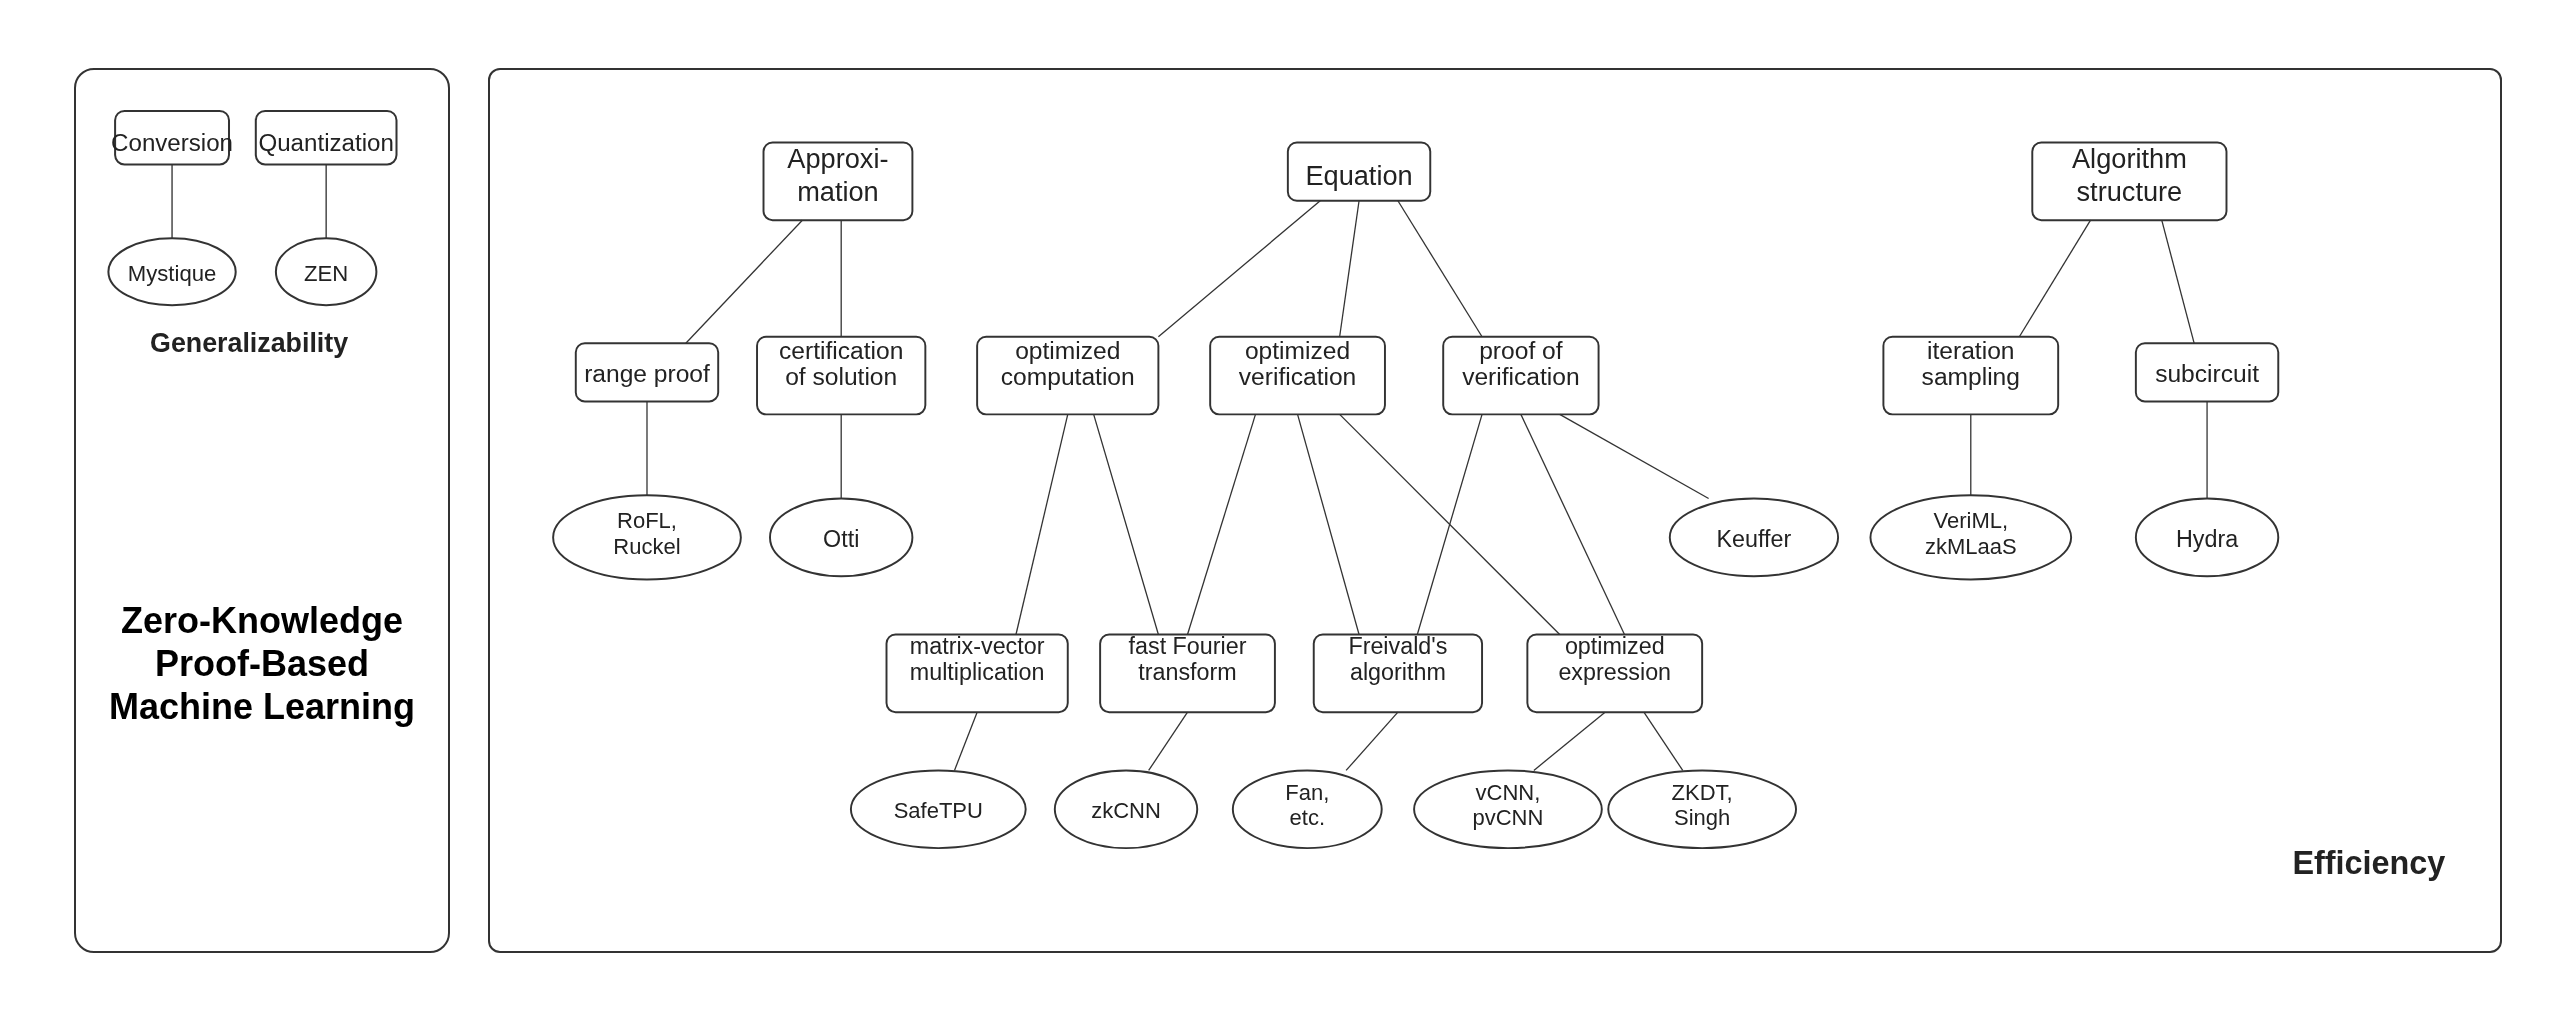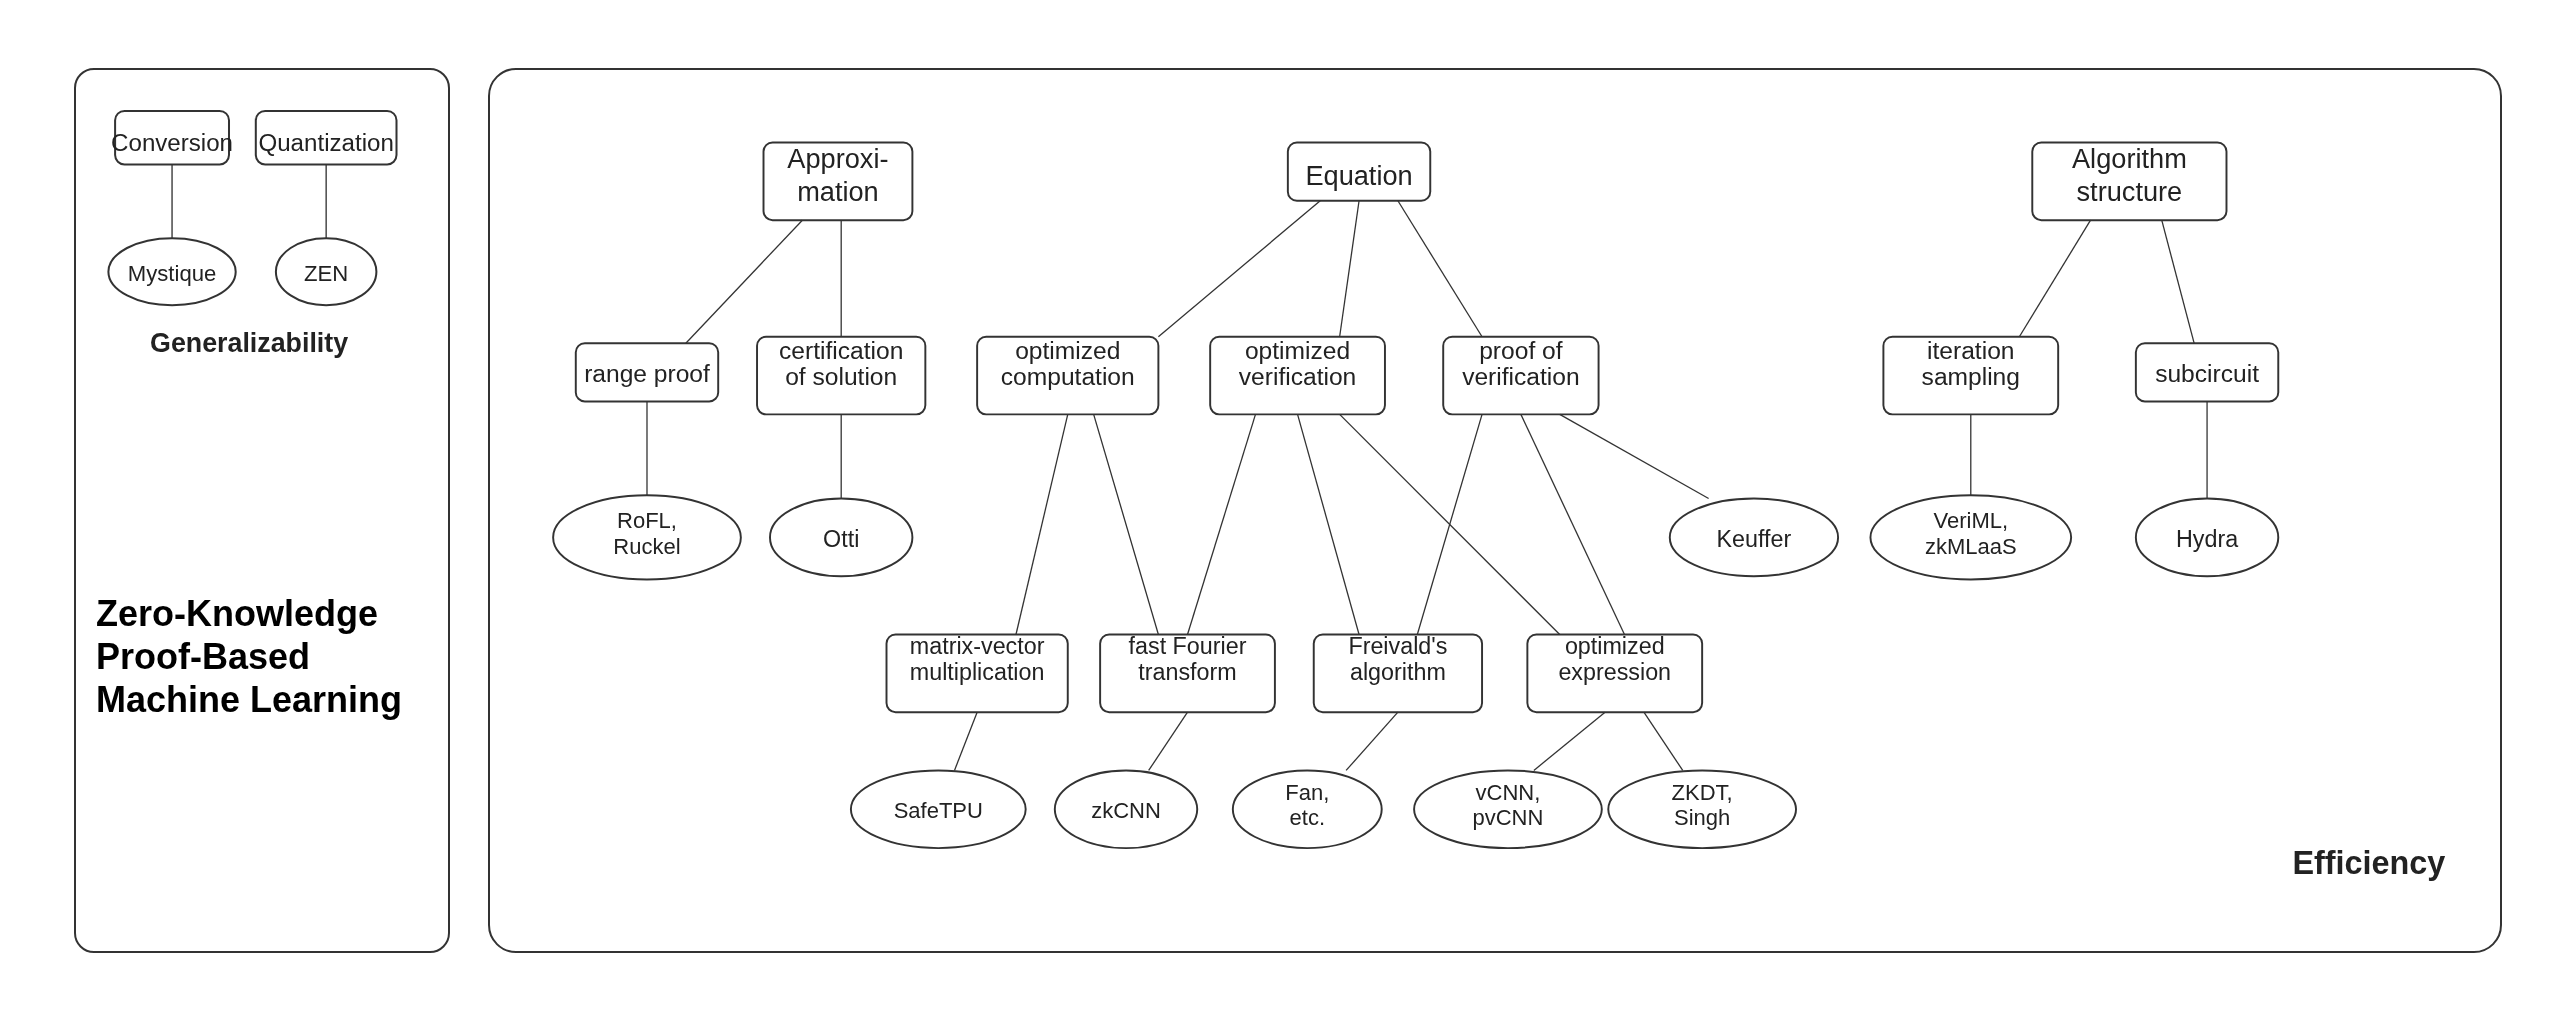--- a/index.html
+++ b/index.html
@@ -30,30 +30,30 @@
       border-radius: 20px;
       padding: 27px 20px 40px 20px;
       display: flex;
       flex-direction: column;
       align-items: center;
       position: relative;
     }
     .left-main-label {
       font-size: 36px;
       font-weight: bold;
-      text-align: left;
-      margin-top: 25px;
+      text-align: center;
+      margin-top: 32px;
       line-height: 1.2;
     }
 
     
     .right-panel {
       flex: 1;
       border: 2px solid #333;
-      border-radius: 28px;
+      border-radius: 12px;
       padding: 36px 34px 34px 34px;
       position: relative;
       display: flex;
       flex-direction: column;
       align-items: stretch;
     }
 
     
     text {
       font-family: Arial, sans-serif;

